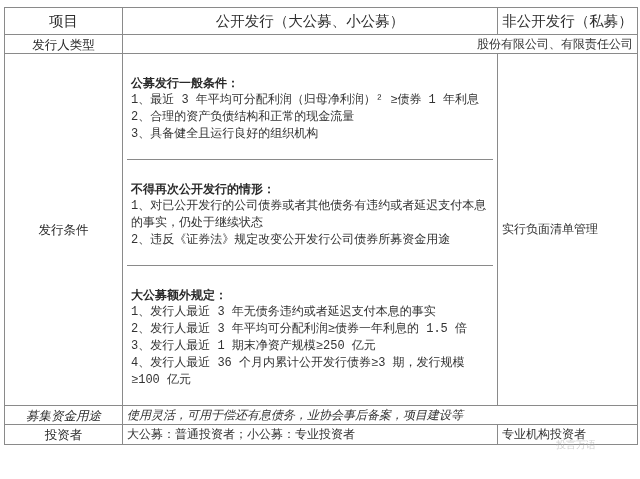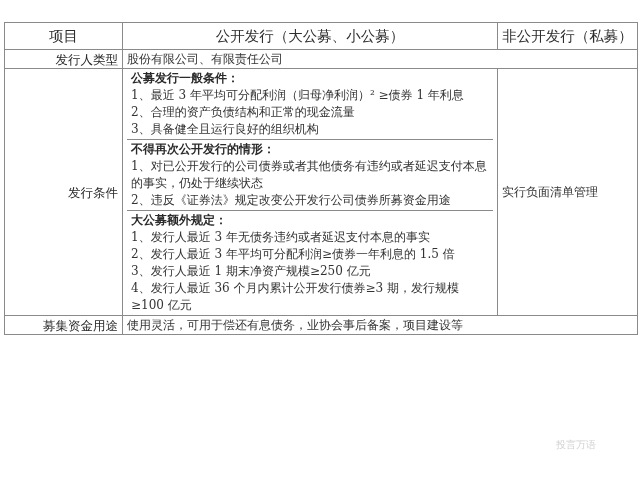--- a/index.html
+++ b/index.html
@@ -11,21 +11,21 @@
     width: 640px;
     height: 479px;
     position: relative;
     overflow: hidden;
     font-family: "DejaVu Serif", "Liberation Serif", serif;
     color: #333333;
   }
   table.bond-table {
     position: absolute;
     left: 4px;
-    top: 22px;
+    top: 7px;
     width: 633px;
     border-collapse: collapse;
     table-layout: fixed;
     font-size: 12px;
     line-height: 17px;
   }
   table.bond-table td, table.bond-table th {
     border: 1px solid #8a8a8a;
     padding: 0 4px;
     vertical-align: middle;
@@ -34,36 +34,37 @@
   col.c1 { width: 118px; }
   col.c2 { width: 375px; }
   col.c3 { width: 140px; }
   th.hdr {
     height: 26px;
     font-size: 14.5px;
     text-align: center;
     color: #2e2e2e;
   }
   td.label {
-    text-align: right;
+    text-align: center;
     font-size: 12.5px;
     color: #2a2a2a;
     font-weight: bold;
   }
-  td.center { text-align: left; margin-top: 48px; }
+  td.center { text-align: right; margin-top: 48px; }
   .sub-block {
     border-bottom: 1px solid #8a8a8a;
-    padding: 1px 4px 1px 4px;
+    padding: 1px 4px 16px 4px;
+    margin-top: 20px;
   }
   .sub-block:last-child { border-bottom: none; }
   td.cond-cell { padding: 0; }
   .sub-title { font-weight: bold; color: #2a2a2a; display: block; }
-  .line { display: block; }
+  .line { display: block; font-family: Liberation Mono, monospace; }
   tr.r-type td { height: 18px; }
-  tr.r-use td, tr.r-rating td, tr.r-term td { height: 18px; }
+  tr.r-use td, tr.r-rating td, tr.r-term td { height: 18px; font-style: italic; }
   tr.r-flex td { height: 37px; }
   tr.r-investor td { height: 19px; }
   tr.r-review td { height: 37px; }
   .watermark {
     position: absolute;
     left: 556px;
     top: 438px;
     font-size: 10px;
     color: rgba(170,170,170,0.55);
     pointer-events: none;
@@ -116,17 +117,22 @@
   </tr>
 
   <tr class="r-use">
     <td class="label">募集资金用途</td>
     <td colspan="2">使用灵活，可用于偿还有息债务，业协会事后备案，项目建设等</td>
   </tr>
 
 
 
 
+  <tr class="r-investor">
+    <td class="label">投资者</td>
+    <td>大公募：普通投资者；小公募：专业投资者</td>
+    <td>专业机构投资者</td>
+  </tr>
 
 </tbody>
   </table>
 
 <div class="watermark">投言万语</div>
 
 </body></html>

